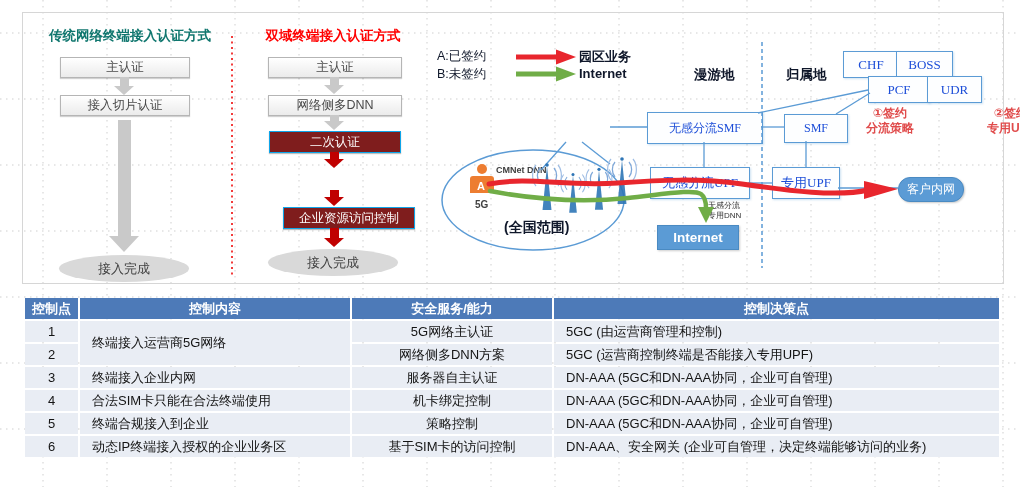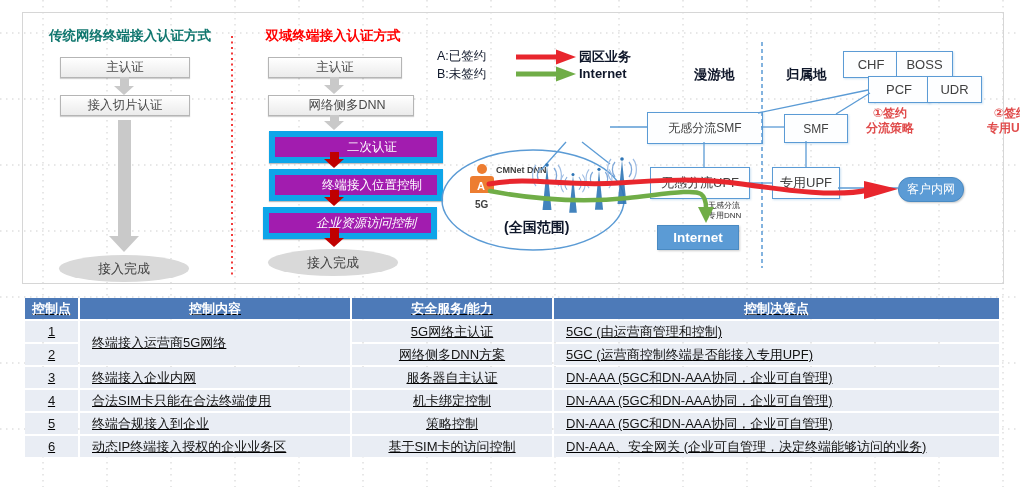--- a/index.html
+++ b/index.html
@@ -8,46 +8,46 @@
   .abs{position:absolute;}
   svg.layer{position:absolute;left:0;top:0;pointer-events:none;}
 
   
   .flow-title{font-size:13.5px;font-weight:bold;color:#0f766e;text-align:center;white-space:nowrap;}
   .flow-title.red{color:#f00;}
   .flowbox{background:linear-gradient(#ffffff,#ebebeb);border:1px solid #b5b5b5;
            box-shadow:inset 0 1px 0 #fff,0 1px 1px rgba(0,0,0,.18);
            display:flex;align-items:center;justify-content:center;
            font-size:12.5px;color:#494949;white-space:nowrap;}
-  .redbox{background:#a21caf;border:6px solid #0ea5e9;display:flex;align-items:center;justify-content:center;
-          font-size:12.5px;color:#fff;white-space:nowrap;box-shadow:0 1px 1px rgba(0,0,0,.25);padding-left:32px;}
+  .redbox{background:#7f1d1d;border:1px solid #0ea5e9;display:flex;align-items:center;justify-content:center;
+          font-size:12.5px;color:#fff;white-space:nowrap;box-shadow:0 1px 1px rgba(0,0,0,.25);}
   .oval{background:#d9d9d9;border-radius:50%;display:flex;align-items:center;justify-content:center;
         font-size:13px;color:#404040;}
   .varrow{display:flex;flex-direction:column;align-items:center;}
   .varrow .shaft{width:9px;background:#c9c9c9;flex:1;}
   .varrow .head{width:0;height:0;border-left:10px solid transparent;border-right:10px solid transparent;
                 border-top:9px solid #c9c9c9;}
   .varrow.big .shaft{width:13px;}
   .varrow.big .head{border-left-width:15px;border-right-width:15px;border-top-width:16px;}
   .varrow.red .shaft{background:#c00000;}
   .varrow.red .head{border-top-color:#c00000;}
 
   
   .netbox{border:1.5px solid #5b9bd5;background:#fdfeff;box-shadow:1px 1px 2px rgba(91,155,213,.3);
-          display:flex;align-items:center;justify-content:center;font-size:12px;color:#404040;white-space:nowrap;}
+          display:flex;align-items:center;justify-content:center;font-size:12px;color:#1d4ed8;white-space:nowrap;font-family:Liberation Serif, serif;}
   .fillbox{background:#5b9bd5;border:1px solid #4a8ac2;color:#fff;display:flex;align-items:center;justify-content:center;
            white-space:nowrap;box-shadow:1px 1px 2px rgba(0,0,0,.2);}
   .lbl{white-space:nowrap;color:#0f172a;}
   .lbl.bold{font-weight:bold;}
   .rednote{color:#e04b4b;font-size:12px;font-weight:bold;line-height:15px;text-align:center;white-space:nowrap;}
   .mininote{font-size:8px;line-height:9.5px;color:#333;white-space:nowrap;}
 
   
   table.ctl{position:absolute;left:23px;top:296px;border-collapse:separate;border-spacing:2px;
-            table-layout:fixed;font-size:13px;text-decoration:underline;}
+            table-layout:fixed;font-size:13px;}
   table.ctl th{background:#4d7ab8;color:#fff;font-weight:bold;height:21px;padding:0 4px;text-align:center;
                white-space:nowrap;overflow:hidden;}
   table.ctl td{background:#e9edf4;height:21px;padding:0 6px;color:#141414;white-space:nowrap;overflow:hidden;}
   td.c{text-align:center;}
   td.l{text-align:left;padding-left:12px !important;}
   #frame{border:1px solid #d6d6d6;background:transparent;}
 </style>
 </head>
 <body>
 
@@ -136,36 +136,35 @@
       <div class="head"></div>
     </div>
   <div class="abs oval" style="left:59px;top:255px;width:130px;height:27px;">接入完成</div>
 
   <div class="abs flow-title red" style="left:248px;top:27px;width:170px;">双域终端接入认证方式</div>
   <div class="abs flowbox" style="left:268px;top:57px;width:132px;height:19px;">主认证</div>
   <div class="abs varrow" style="left:323px;top:77px;width:22px;height:17px;">
       <div class="shaft"></div>
       <div class="head"></div>
     </div>
-  <div class="abs flowbox" style="left:268px;top:95px;width:132px;height:19px;padding-left:12px;">网络侧多DNN</div>
+  <div class="abs flowbox" style="left:268px;top:95px;width:132px;height:19px;">网络侧多DNN</div>
   <div class="abs varrow" style="left:323px;top:115px;width:22px;height:15px;">
       <div class="shaft"></div>
       <div class="head"></div>
     </div>
   <div class="abs redbox" style="left:269px;top:131px;width:130px;height:20px;">二次认证</div>
   <div class="abs varrow red" style="left:323px;top:152px;width:22px;height:16px;">
       <div class="shaft"></div>
       <div class="head"></div>
     </div>
-  <div class="abs redbox" style="left:269px;top:169px;width:130px;height:20px;">终端接入位置控制</div>
   <div class="abs varrow red" style="left:323px;top:190px;width:22px;height:16px;">
       <div class="shaft"></div>
       <div class="head"></div>
     </div>
-  <div class="abs redbox" style="left:263px;top:207px;width:130px;height:20px;font-style:italic;">企业资源访问控制</div>
+  <div class="abs redbox" style="left:283px;top:207px;width:130px;height:20px;">企业资源访问控制</div>
   <div class="abs varrow red" style="left:323px;top:228px;width:22px;height:19px;">
       <div class="shaft"></div>
       <div class="head"></div>
     </div>
   <div class="abs oval" style="left:268px;top:249px;width:130px;height:27px;">接入完成</div>
 
   <div class="abs lbl" style="left:437px;top:48px;font-size:12.5px;">A:已签约</div>
   <div class="abs lbl" style="left:437px;top:66px;font-size:12.5px;">B:未签约</div>
   <div class="abs lbl bold" style="left:579px;top:48px;font-size:13px;">园区业务</div>
   <div class="abs lbl bold" style="left:579px;top:66px;font-size:13px;">Internet</div>

